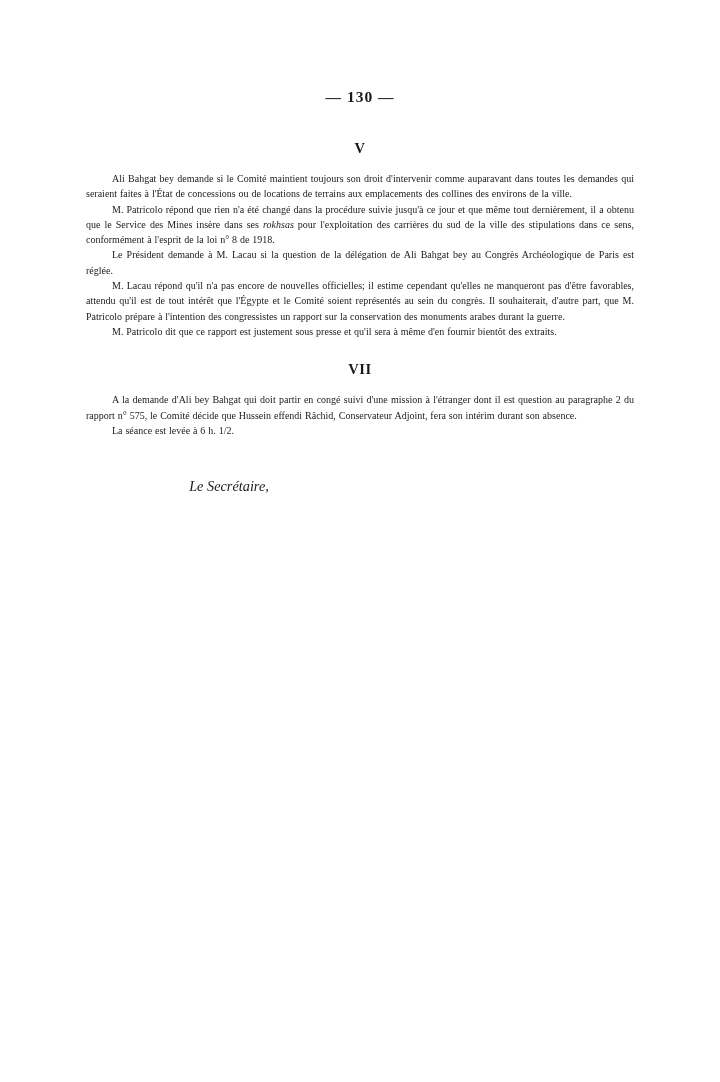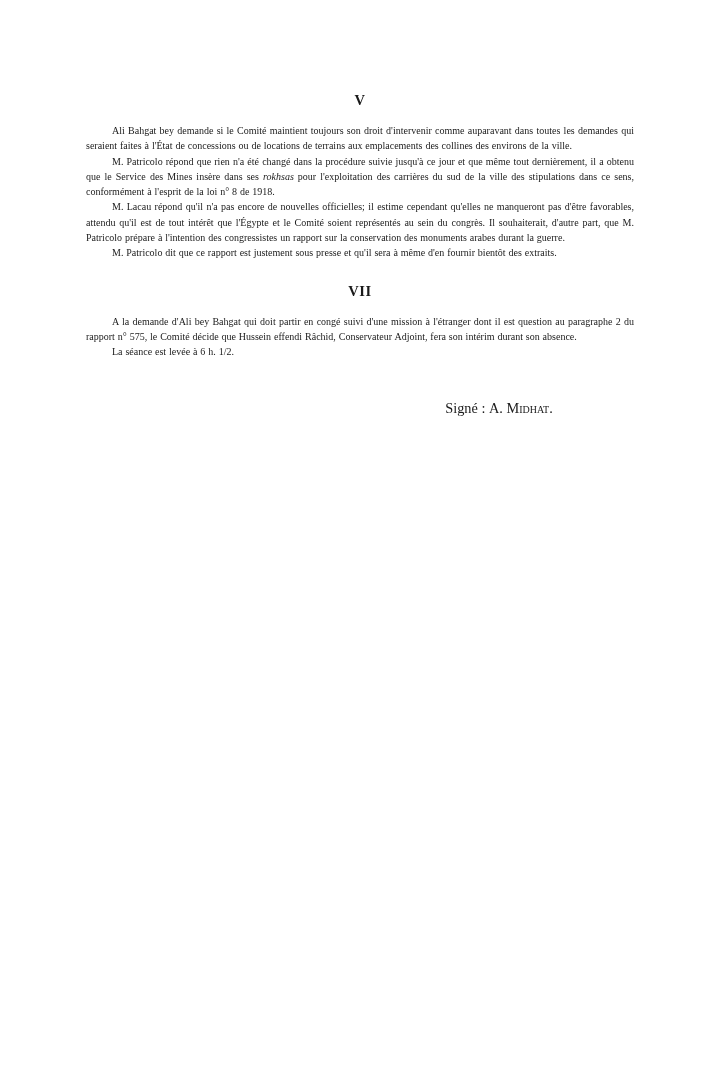--- a/index.html
+++ b/index.html
@@ -82,34 +82,36 @@
   }
   .closing {
     margin-top: 10px;
   }
 </style>
 </head>
 <body>
 
 <div class="page">
 
+  <div class="page-number">— 130 —</div>
 
   <div class="section-number first">V</div>
   <p class="body">Ali Bahgat bey demande si le Comité maintient toujours son droit d'intervenir comme auparavant dans toutes les demandes qui seraient faites à l'État de concessions ou de locations de terrains aux emplacements des collines des environs de la ville.</p>
   <p class="body">M. Patricolo répond que rien n'a été changé dans la procédure suivie jusqu'à ce jour et que même tout dernièrement, il a obtenu que le Service des Mines insère dans ses <span class="it">rokhsas</span> pour l'exploitation des carrières du sud de la ville des stipulations dans ce sens, conformément à l'esprit de la loi n° 8 de 1918.</p>
 
+  <p class="body">Le Président demande à M. Lacau si la question de la délégation de Ali Bahgat bey au Congrès Archéologique de Paris est réglée.</p>
   <p class="body">M. Lacau répond qu'il n'a pas encore de nouvelles officielles; il estime cependant qu'elles ne manqueront pas d'être favorables, attendu qu'il est de tout intérêt que l'Égypte et le Comité soient représentés au sein du congrès. Il souhaiterait, d'autre part, que M. Patricolo prépare à l'intention des congressistes un rapport sur la conservation des monuments arabes durant la guerre.</p>
   <p class="body">M. Patricolo dit que ce rapport est justement sous presse et qu'il sera à même d'en fournir bientôt des extraits.</p>
 
   <div class="section-number">VII</div>
   <p class="body">A la demande d'Ali bey Bahgat qui doit partir en congé suivi d'une mission à l'étranger dont il est question au paragraphe 2 du rapport n° 575, le Comité décide que Hussein effendi Râchid, Conservateur Adjoint, fera son intérim durant son absence.</p>
 
   <p class="body closing">La séance est levée à 6 h. 1/2.</p>
 
   <div class="sign-block">
     <div class="sign-col left">
+      <div class="sign-title">Le Secrétaire,</div>
     </div>
     <div class="sign-col right">
-      <div class="sign-name"><span>Signé : </span><span class="sc">A. Midhat.</span></div>
     </div>
   </div>
 
 </div>
 
 </body></html>

